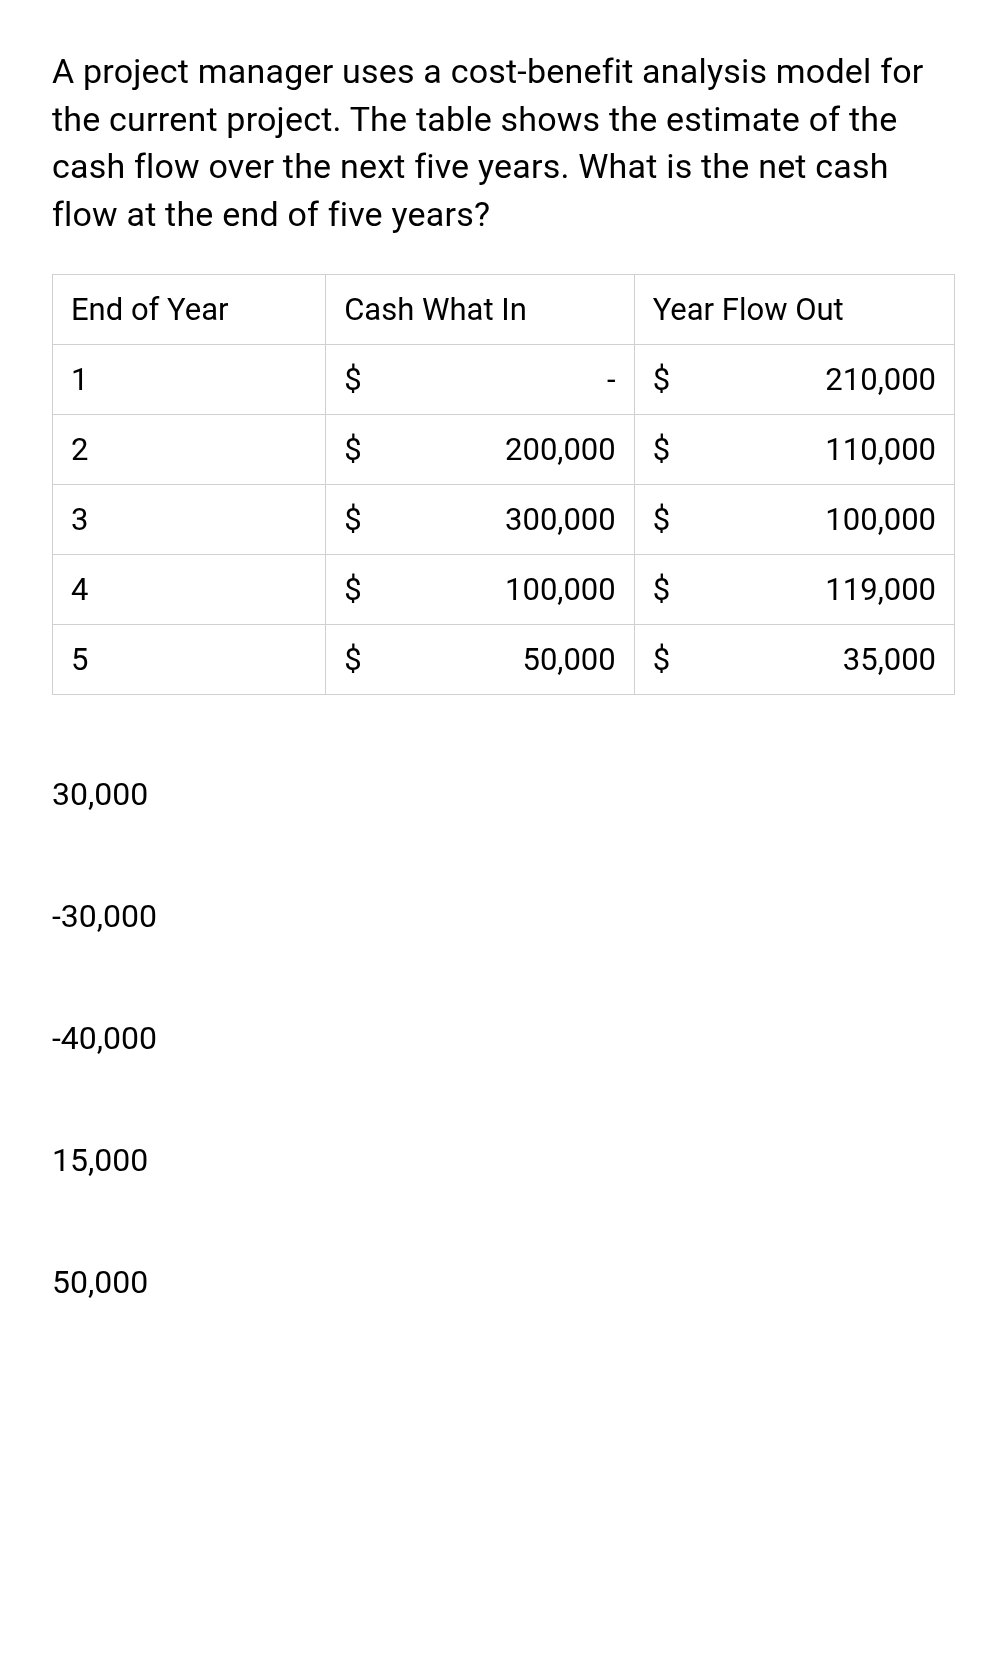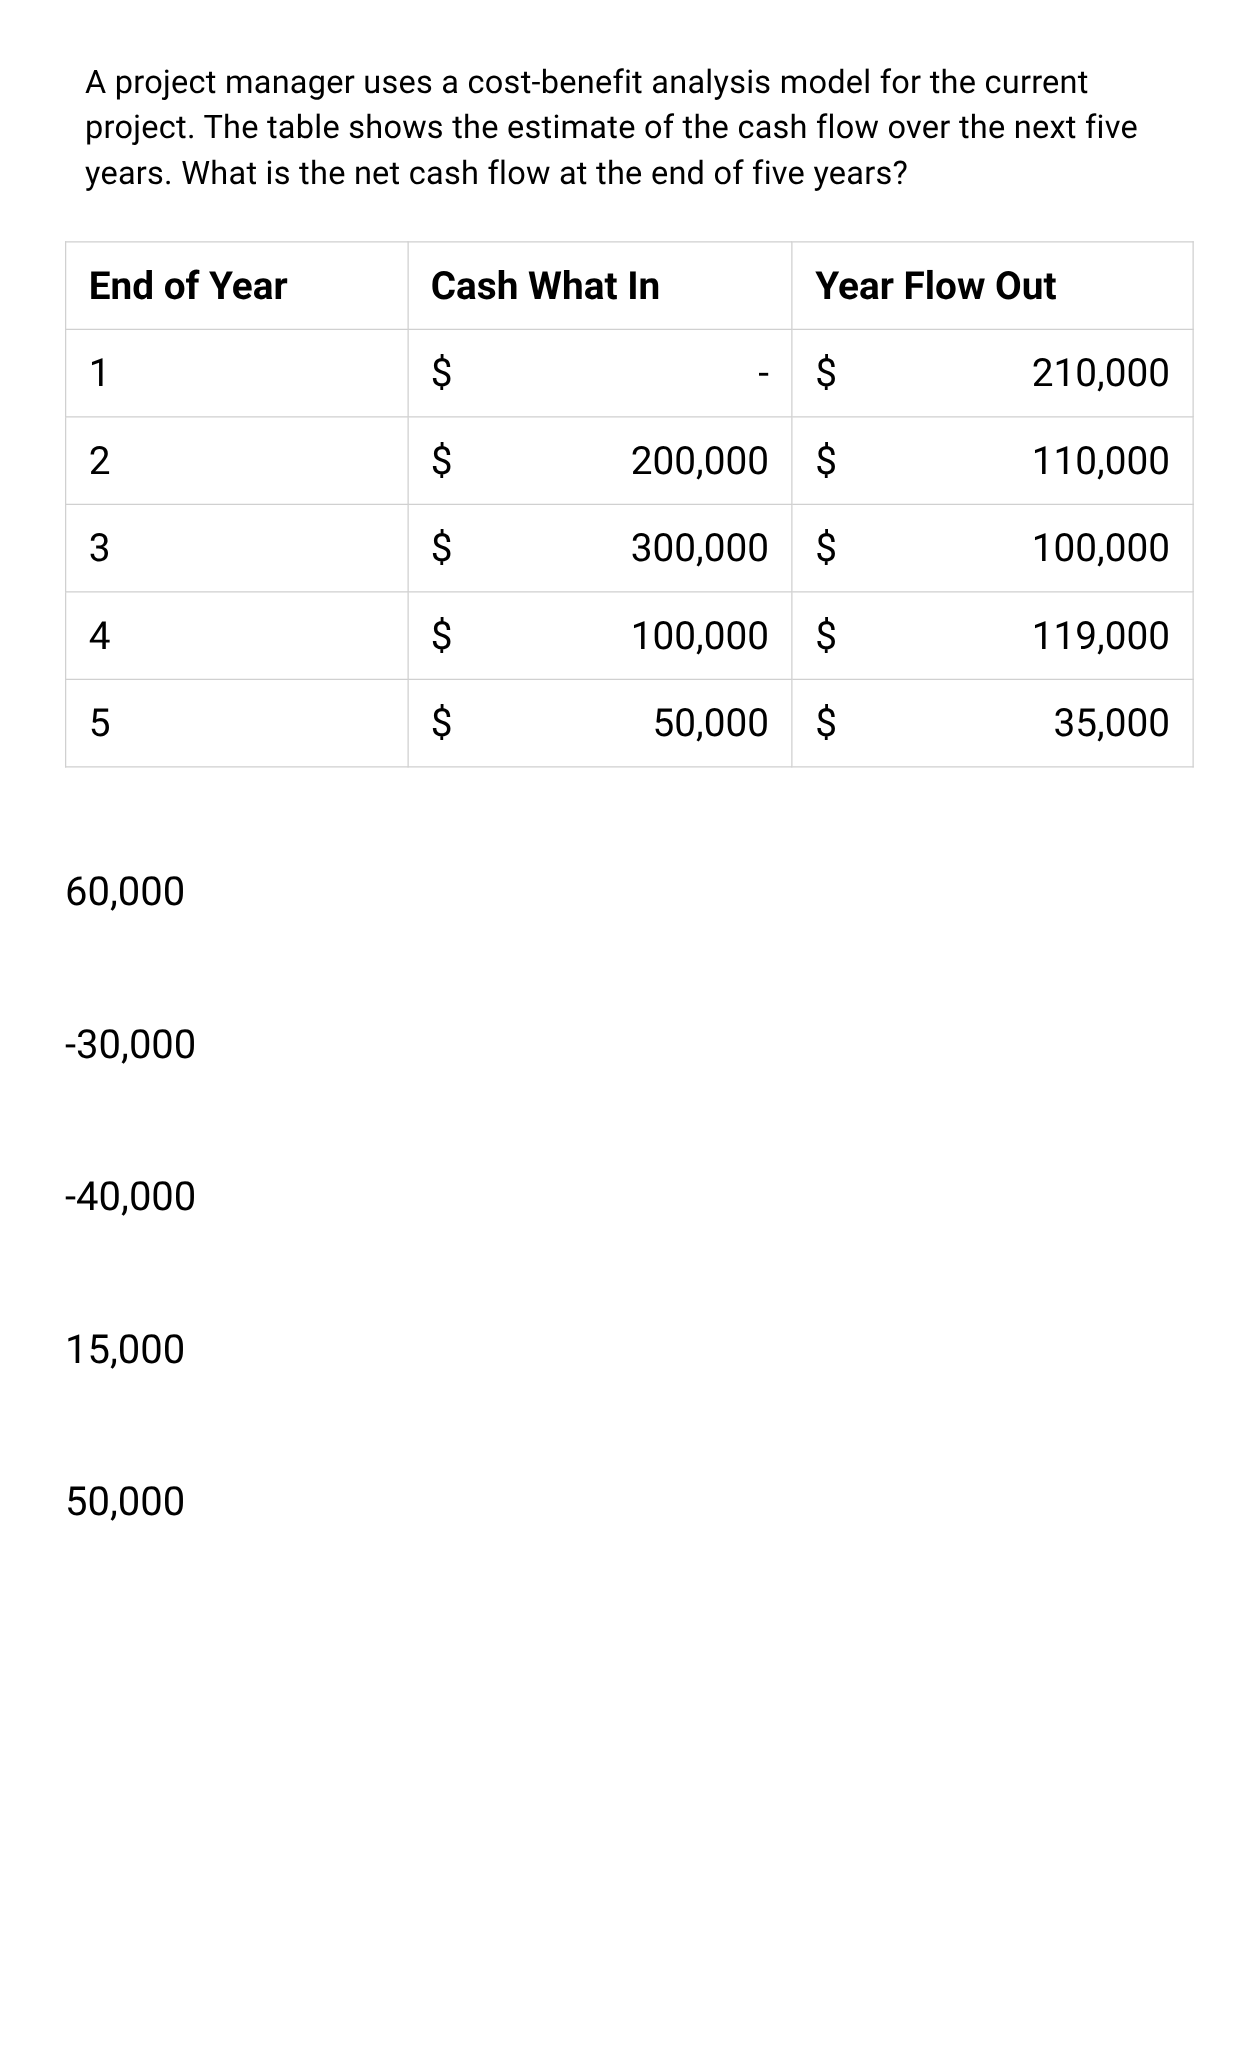--- a/index.html
+++ b/index.html
@@ -8,43 +8,42 @@
       box-sizing: border-box;
     }
     body {
       font-family: -apple-system, BlinkMacSystemFont, "Segoe UI", Roboto, Helvetica, Arial, sans-serif;
       background: #ffffff;
       color: #000000;
       width: 1007px;
       padding: 48px 52px;
     }
     .question-text {
-      font-size: 26px;
+      font-size: 34px;
       line-height: 1.4;
       font-weight: 400;
       margin-bottom: 36px;
       letter-spacing: 0.2px;
-      margin-left: 16px;
     }
     .cashflow-table {
       width: 100%;
       border-collapse: collapse;
       font-size: 31px;
       margin-bottom: 80px;
     }
     .cashflow-table th,
     .cashflow-table td {
       border: 1.5px solid #d0d0d0;
       padding: 16px 18px;
       text-align: left;
       font-weight: 400;
       vertical-align: middle;
     }
     .cashflow-table th {
-      font-weight: 700;
+      font-weight: 400;
     }
     .money-cell {
       display: flex;
       justify-content: space-between;
       align-items: center;
     }
     .dollar-sign {
       flex-shrink: 0;
     }
     .money-value {
@@ -144,17 +143,17 @@
       <td>
         <div class="money-cell">
           <span class="dollar-sign">$</span>
           <span class="money-value">35,000</span>
         </div>
       </td>
     </tr>
   </tbody>
 </table>
 
-<div class="answer-option">60,000</div>
+<div class="answer-option">30,000</div>
 <div class="answer-option">-30,000</div>
 <div class="answer-option">-40,000</div>
 <div class="answer-option">15,000</div>
 <div class="answer-option">50,000</div>
 
 </body></html>

